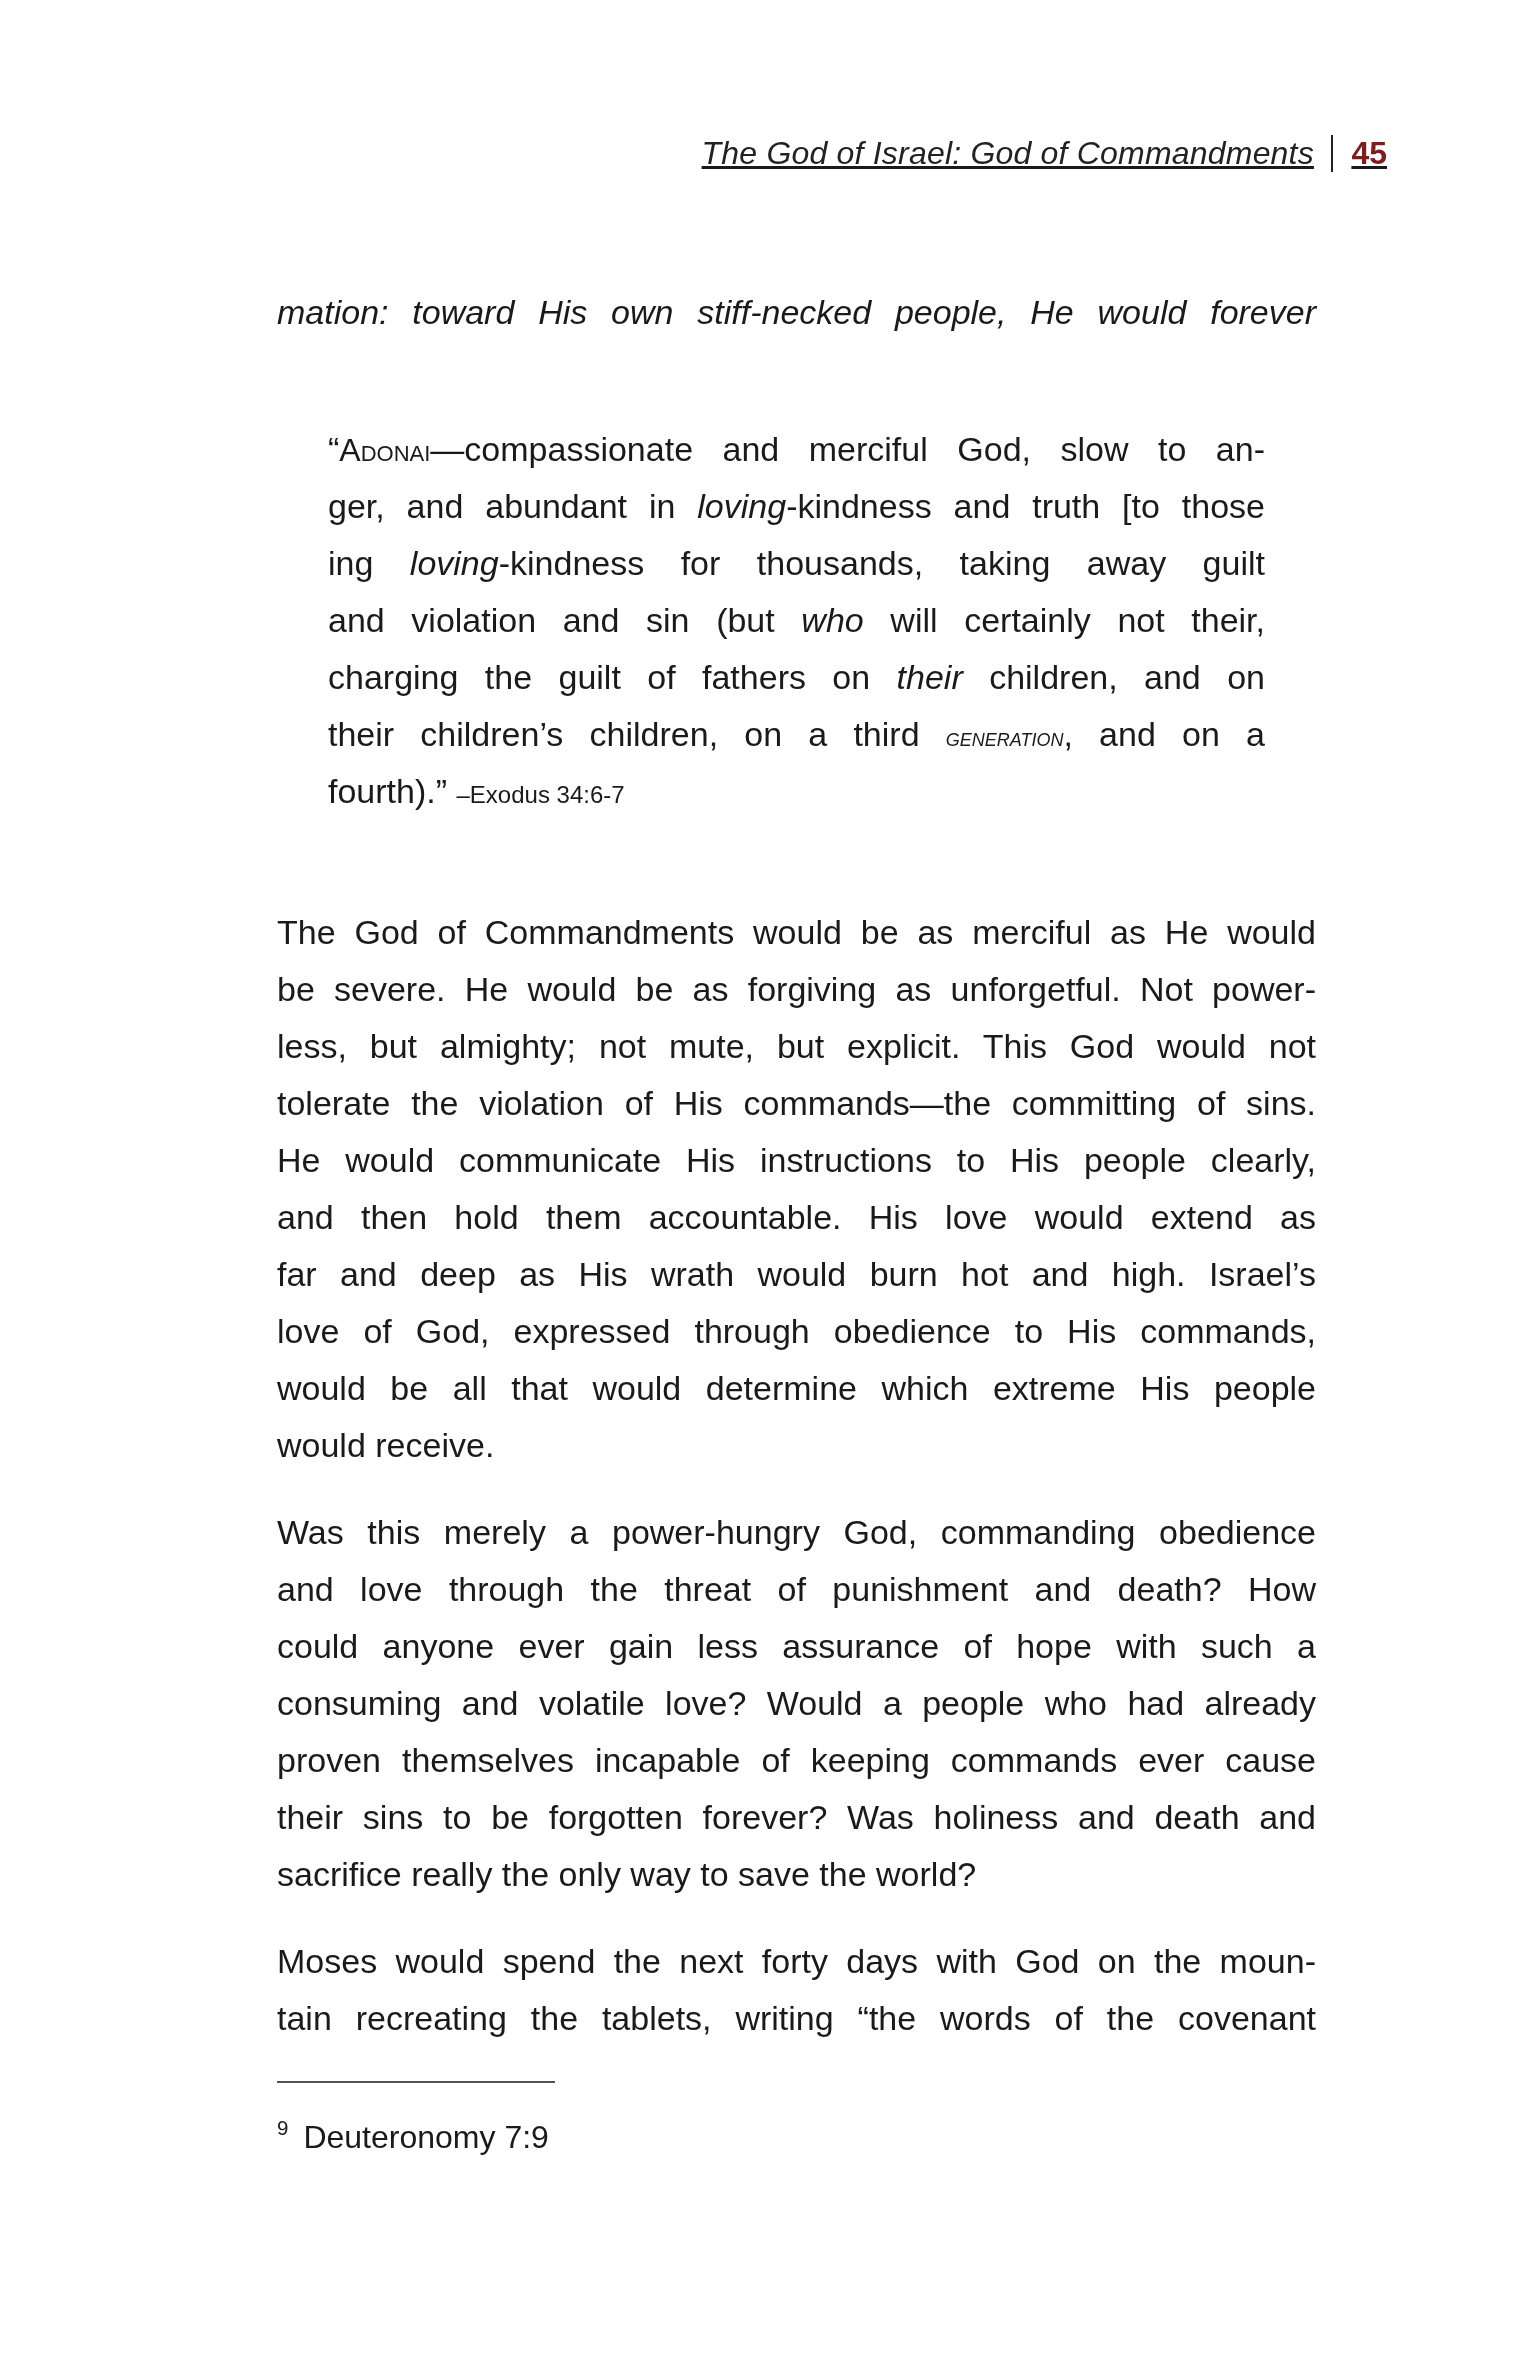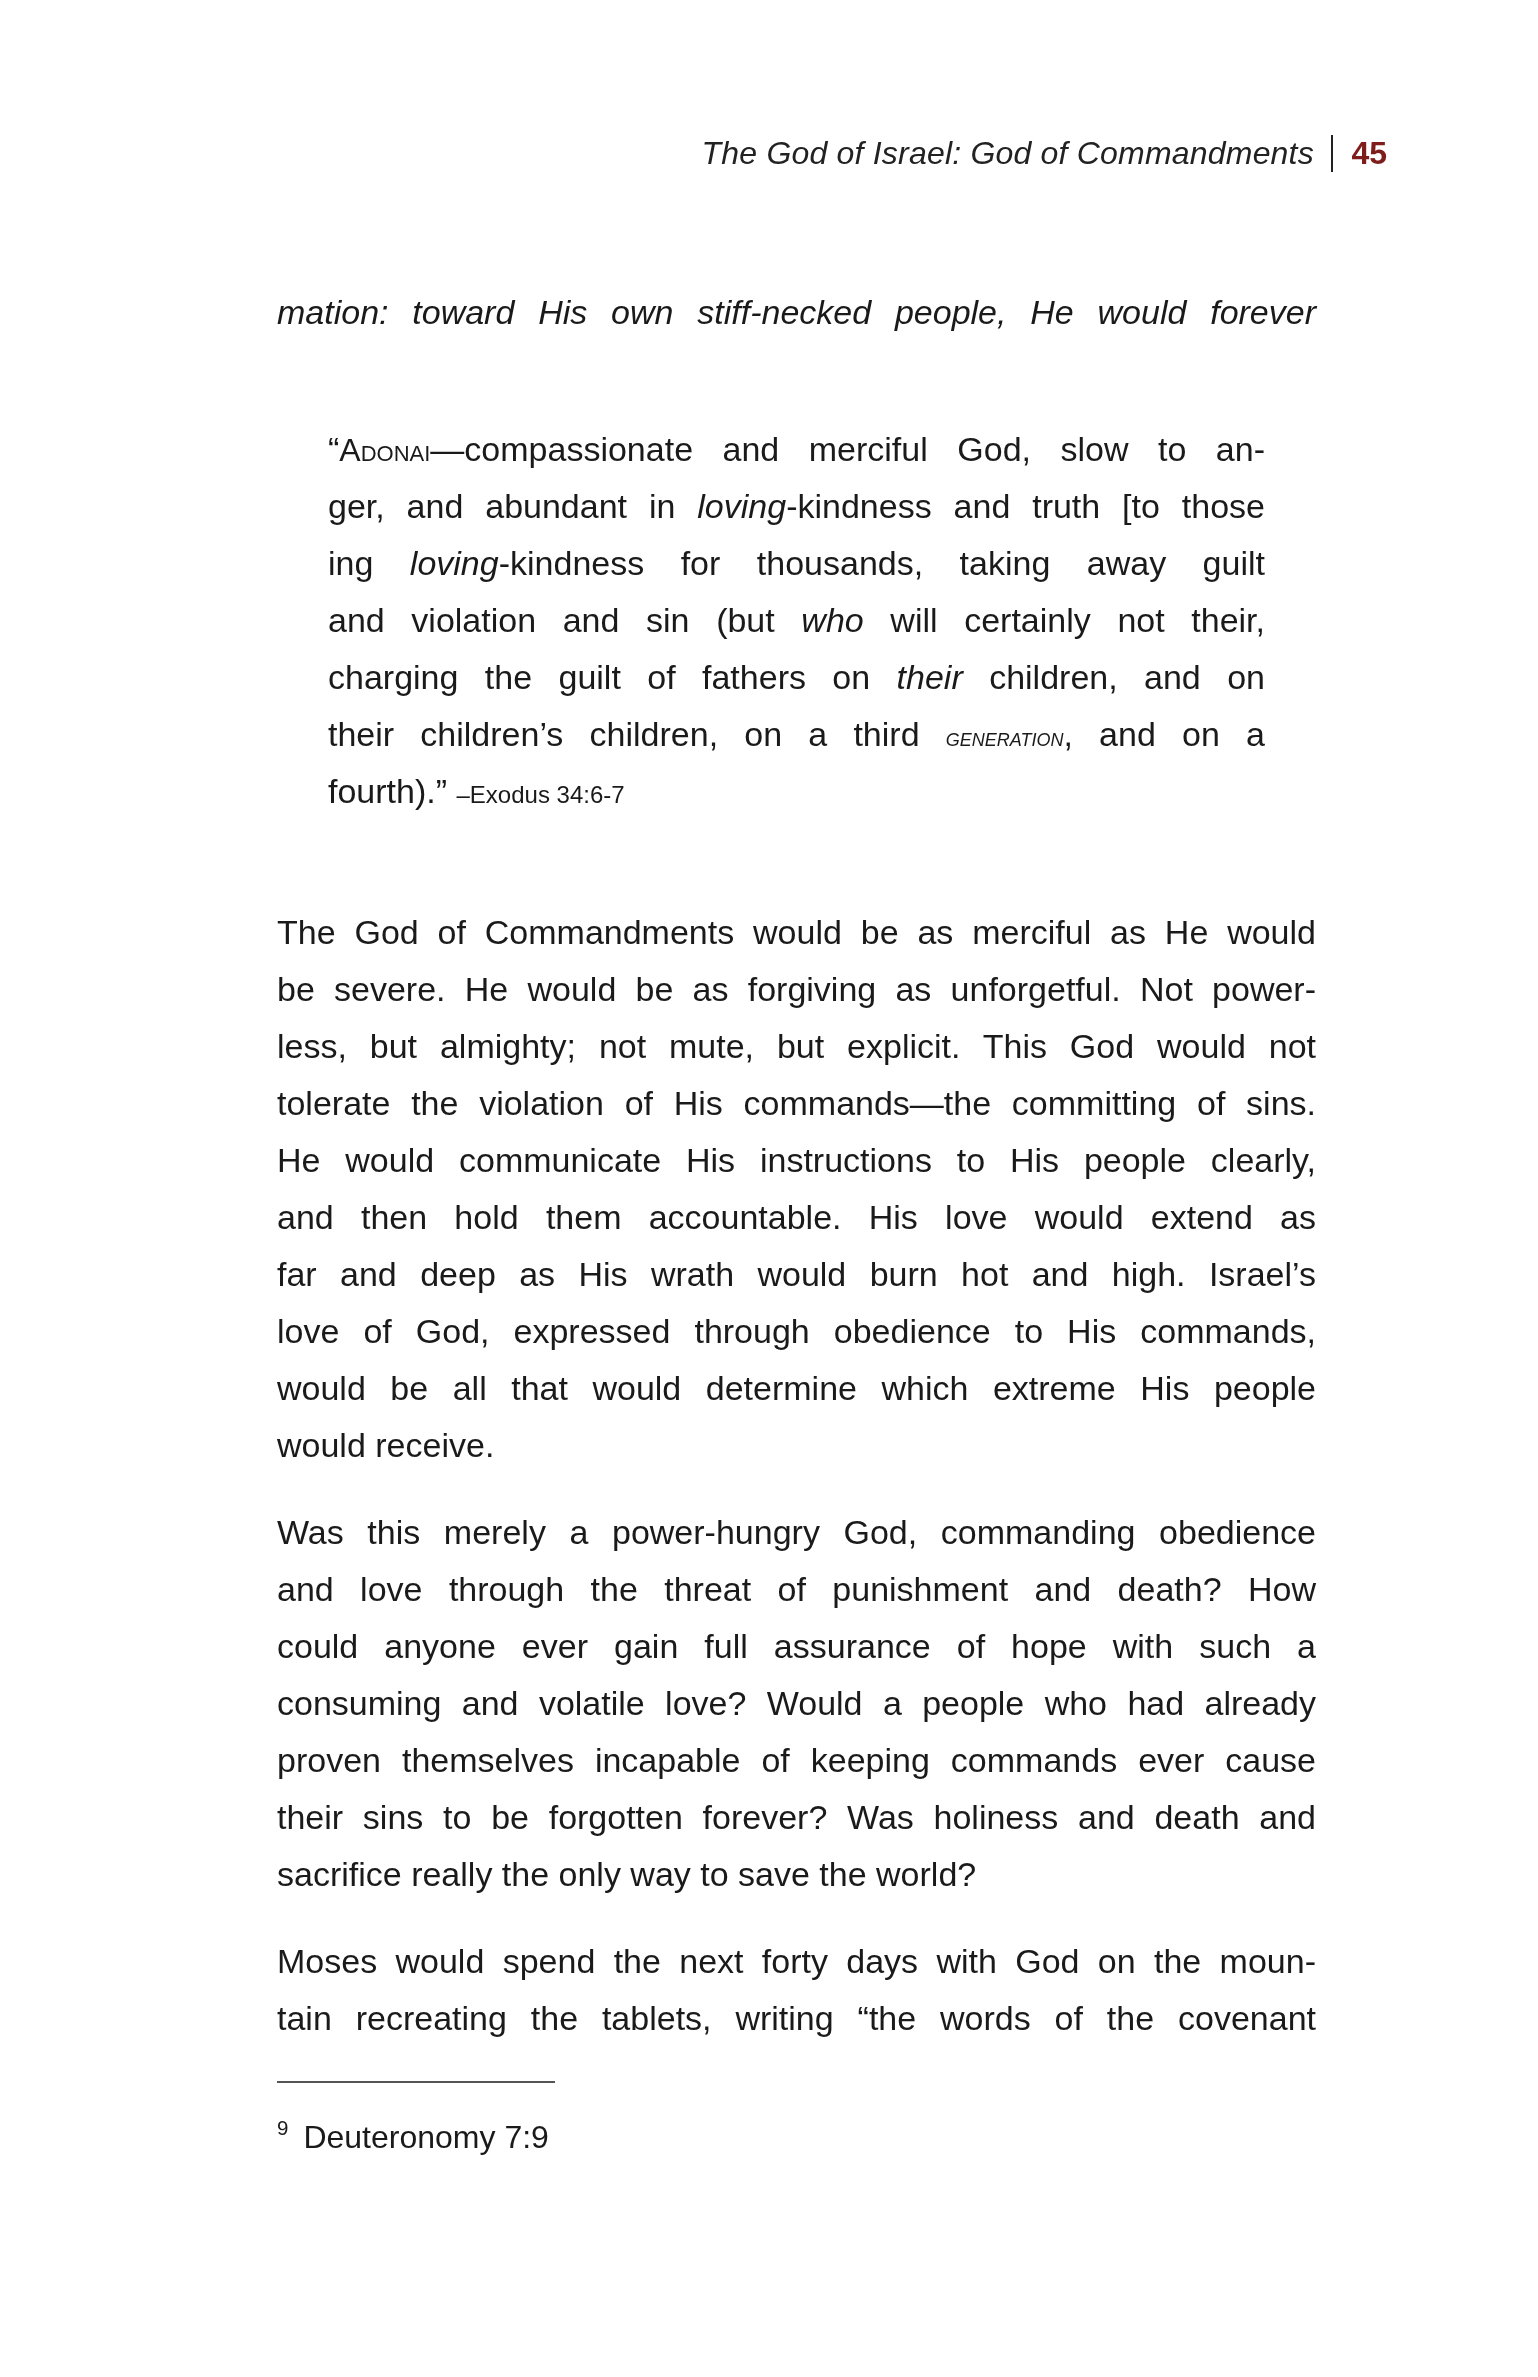--- a/index.html
+++ b/index.html
@@ -1,19 +1,19 @@
 <!DOCTYPE html>
 <html style="font-size:15px"><head>
 <meta charset="utf-8">
 <style>
   html, body { margin: 0; padding: 0; background: #ffffff; }
   body { width: 1538px; height: 2377px; position: relative; overflow: hidden;
          font-family: "Liberation Sans", sans-serif; color: #1a1a1a; }
   .running-head { position: absolute; top: 131px; right: 151px; height: 45px;
-                  display: flex; align-items: center; font-size: 32px; }
+                  display: flex; align-items: center; font-size: 32px; text-decoration: underline; }
   .running-head .title { font-style: italic; color: #222; letter-spacing: 0.2px; }
   .running-head .sep { width: 1.9px; height: 37px; background: #222; margin: 0 18.6px 0 17px; }
   .running-head .folio { font-weight: bold; color: #7f1d1d; }
 
   .text { position: absolute; left: 277px; width: 1039px; font-size: 34px; }
   .line { height: 57px; line-height: 57px; white-space: nowrap;
           text-align: justify; text-align-last: justify; }
   .line.last { text-align-last: left; }
   .block { position: absolute; left: 328px; width: 937px; font-size: 34px; }
   .sc { font-variant: small-caps; font-size: 32px; }
@@ -56,21 +56,21 @@
   <div class="line">and then hold them accountable. His love would extend as</div>
   <div class="line">far and deep as His wrath would burn hot and high. Israel’s</div>
   <div class="line">love of God, expressed through obedience to His commands,</div>
   <div class="line">would be all that would determine which extreme His people</div>
   <div class="line last">would receive.</div>
 </div>
 
 <div class="text" style="top:1504px;">
   <div class="line">Was this merely a power-hungry God, commanding obedience</div>
   <div class="line">and love through the threat of punishment and death? How</div>
-  <div class="line">could anyone ever gain full assurance of hope with such a</div>
+  <div class="line">could anyone ever gain less assurance of hope with such a</div>
   <div class="line">consuming and volatile love? Would a people who had already</div>
   <div class="line">proven themselves incapable of keeping commands ever cause</div>
   <div class="line">their sins to be forgotten forever? Was holiness and death and</div>
   <div class="line last">sacrifice really the only way to save the world?</div>
 </div>
 
 <div class="text" style="top:1933px;">
   <div class="line">Moses would spend the next forty days with God on the moun-</div>
   <div class="line">tain recreating the tablets, writing “the words of the covenant</div>
 </div>

